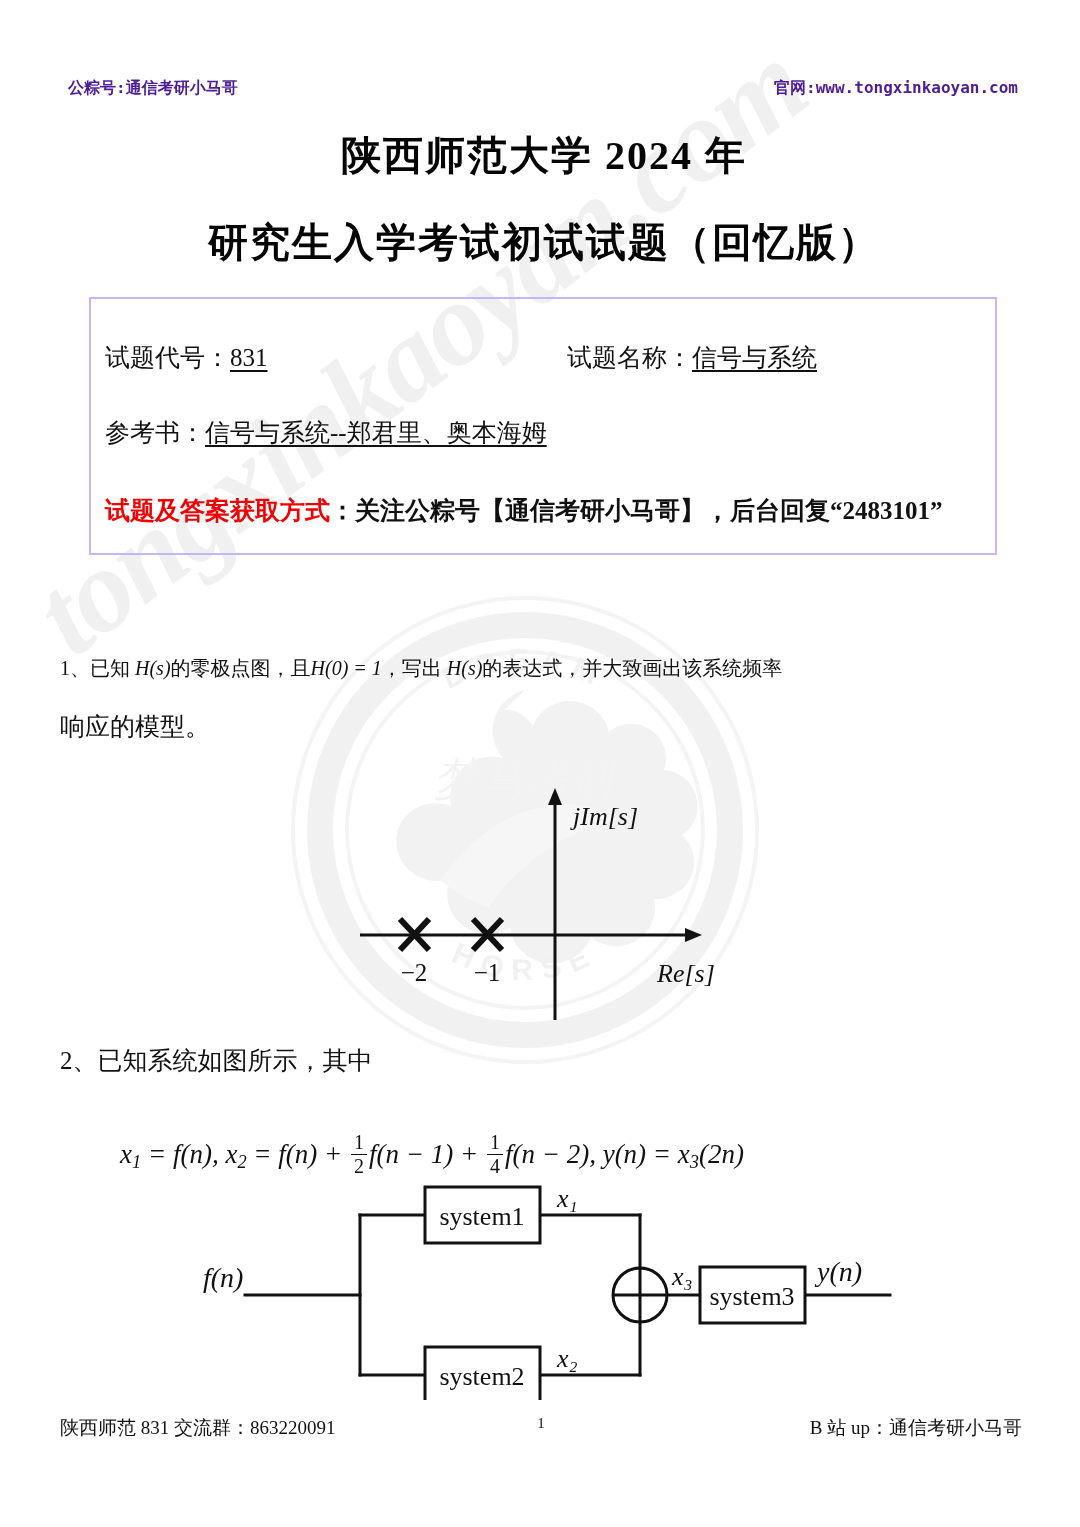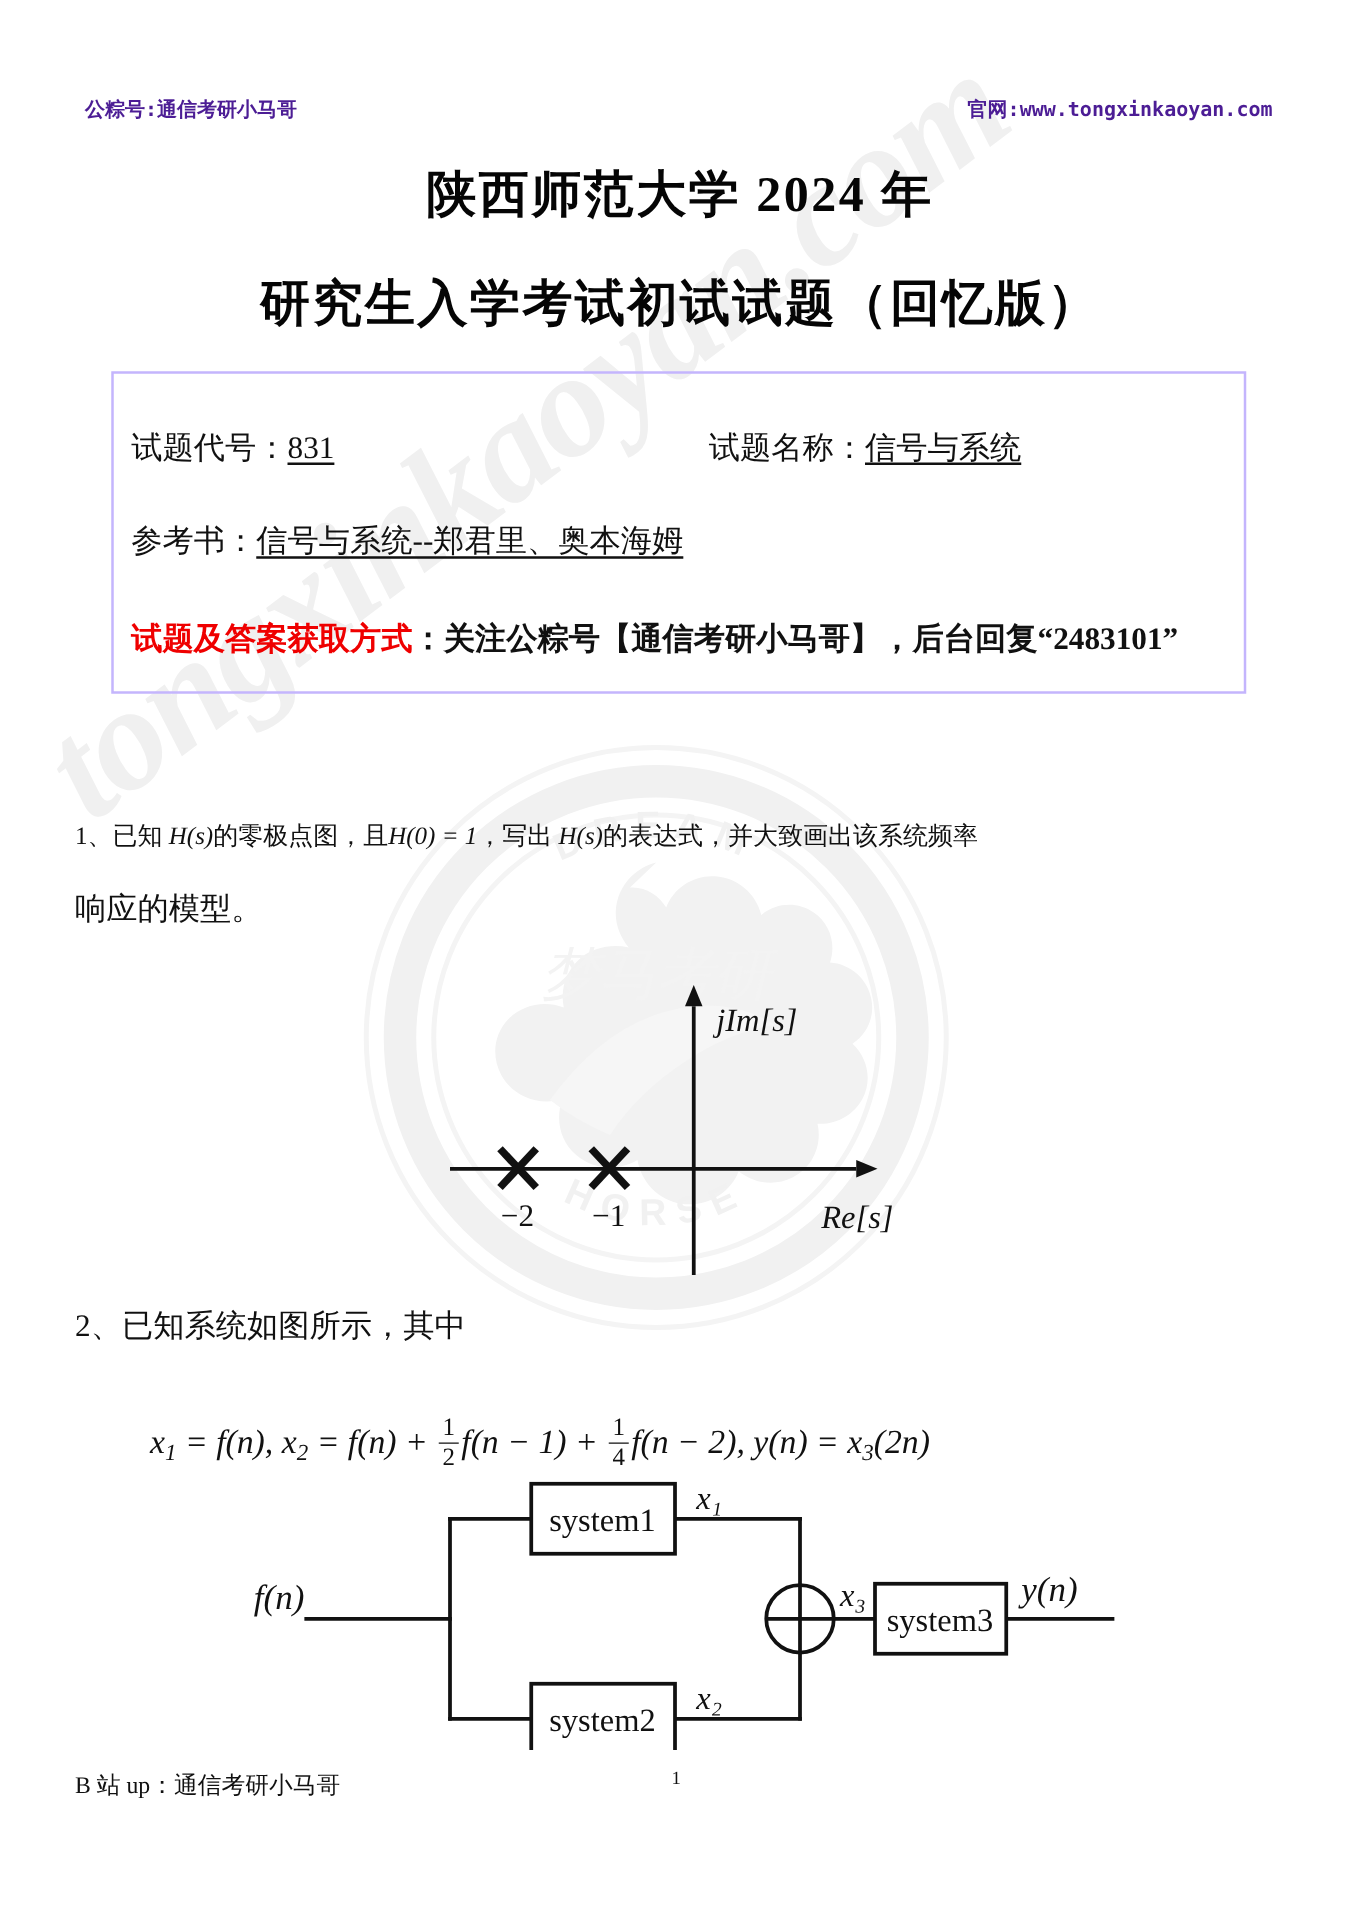--- a/index.html
+++ b/index.html
@@ -351,17 +351,18 @@
     </g>
 
     <text x="372" y="22" font-family="Liberation Serif, serif" font-size="26" font-style="italic" fill="#111">x₁</text>
     <text x="372" y="182" font-family="Liberation Serif, serif" font-size="26" font-style="italic" fill="#111">x₂</text>
     <text x="487" y="100" font-family="Liberation Serif, serif" font-size="26" font-style="italic" fill="#111">x₃</text>
     <text x="18" y="102" font-family="Liberation Serif, serif" font-size="28" font-style="italic" fill="#111">f(n)</text>
     <text x="632" y="96" font-family="Liberation Serif, serif" font-size="28" font-style="italic" fill="#111">y(n)</text>
   </svg>
 
   <div class="footer">
+    <span class="left">陕西师范 831 交流群：863220091</span>
     <span class="pageno">1</span>
     <span class="right">B 站 up：通信考研小马哥</span>
   </div>
 
 </div>
 
 </body></html>

